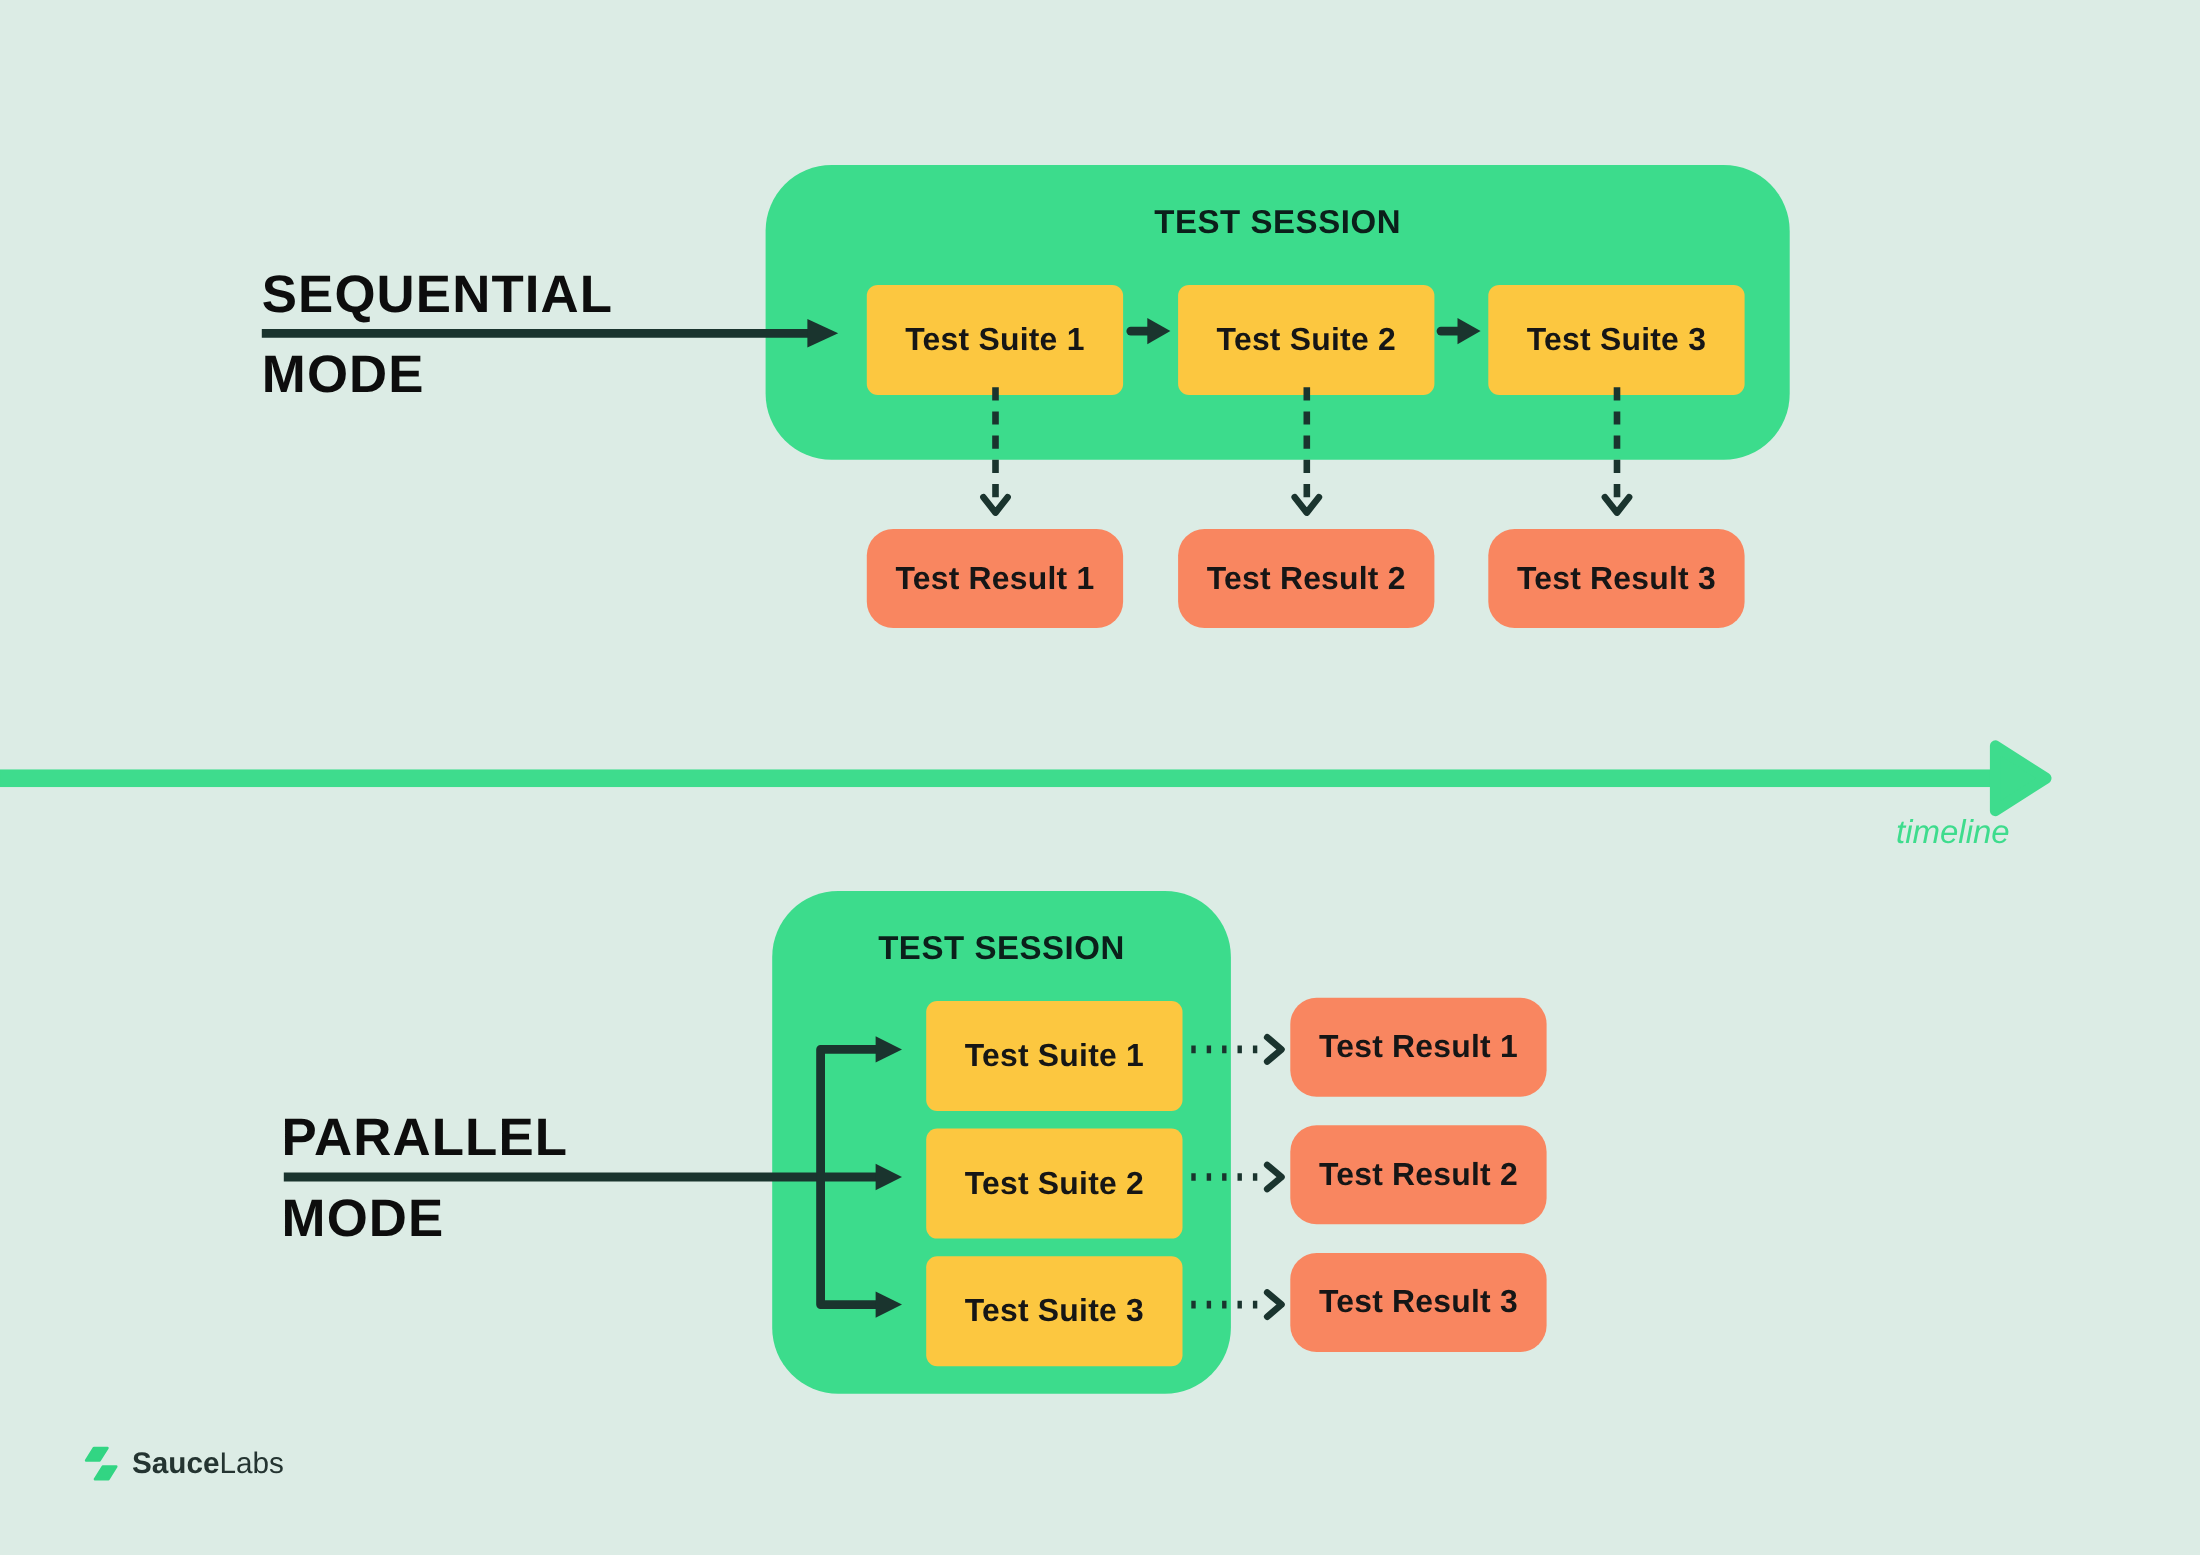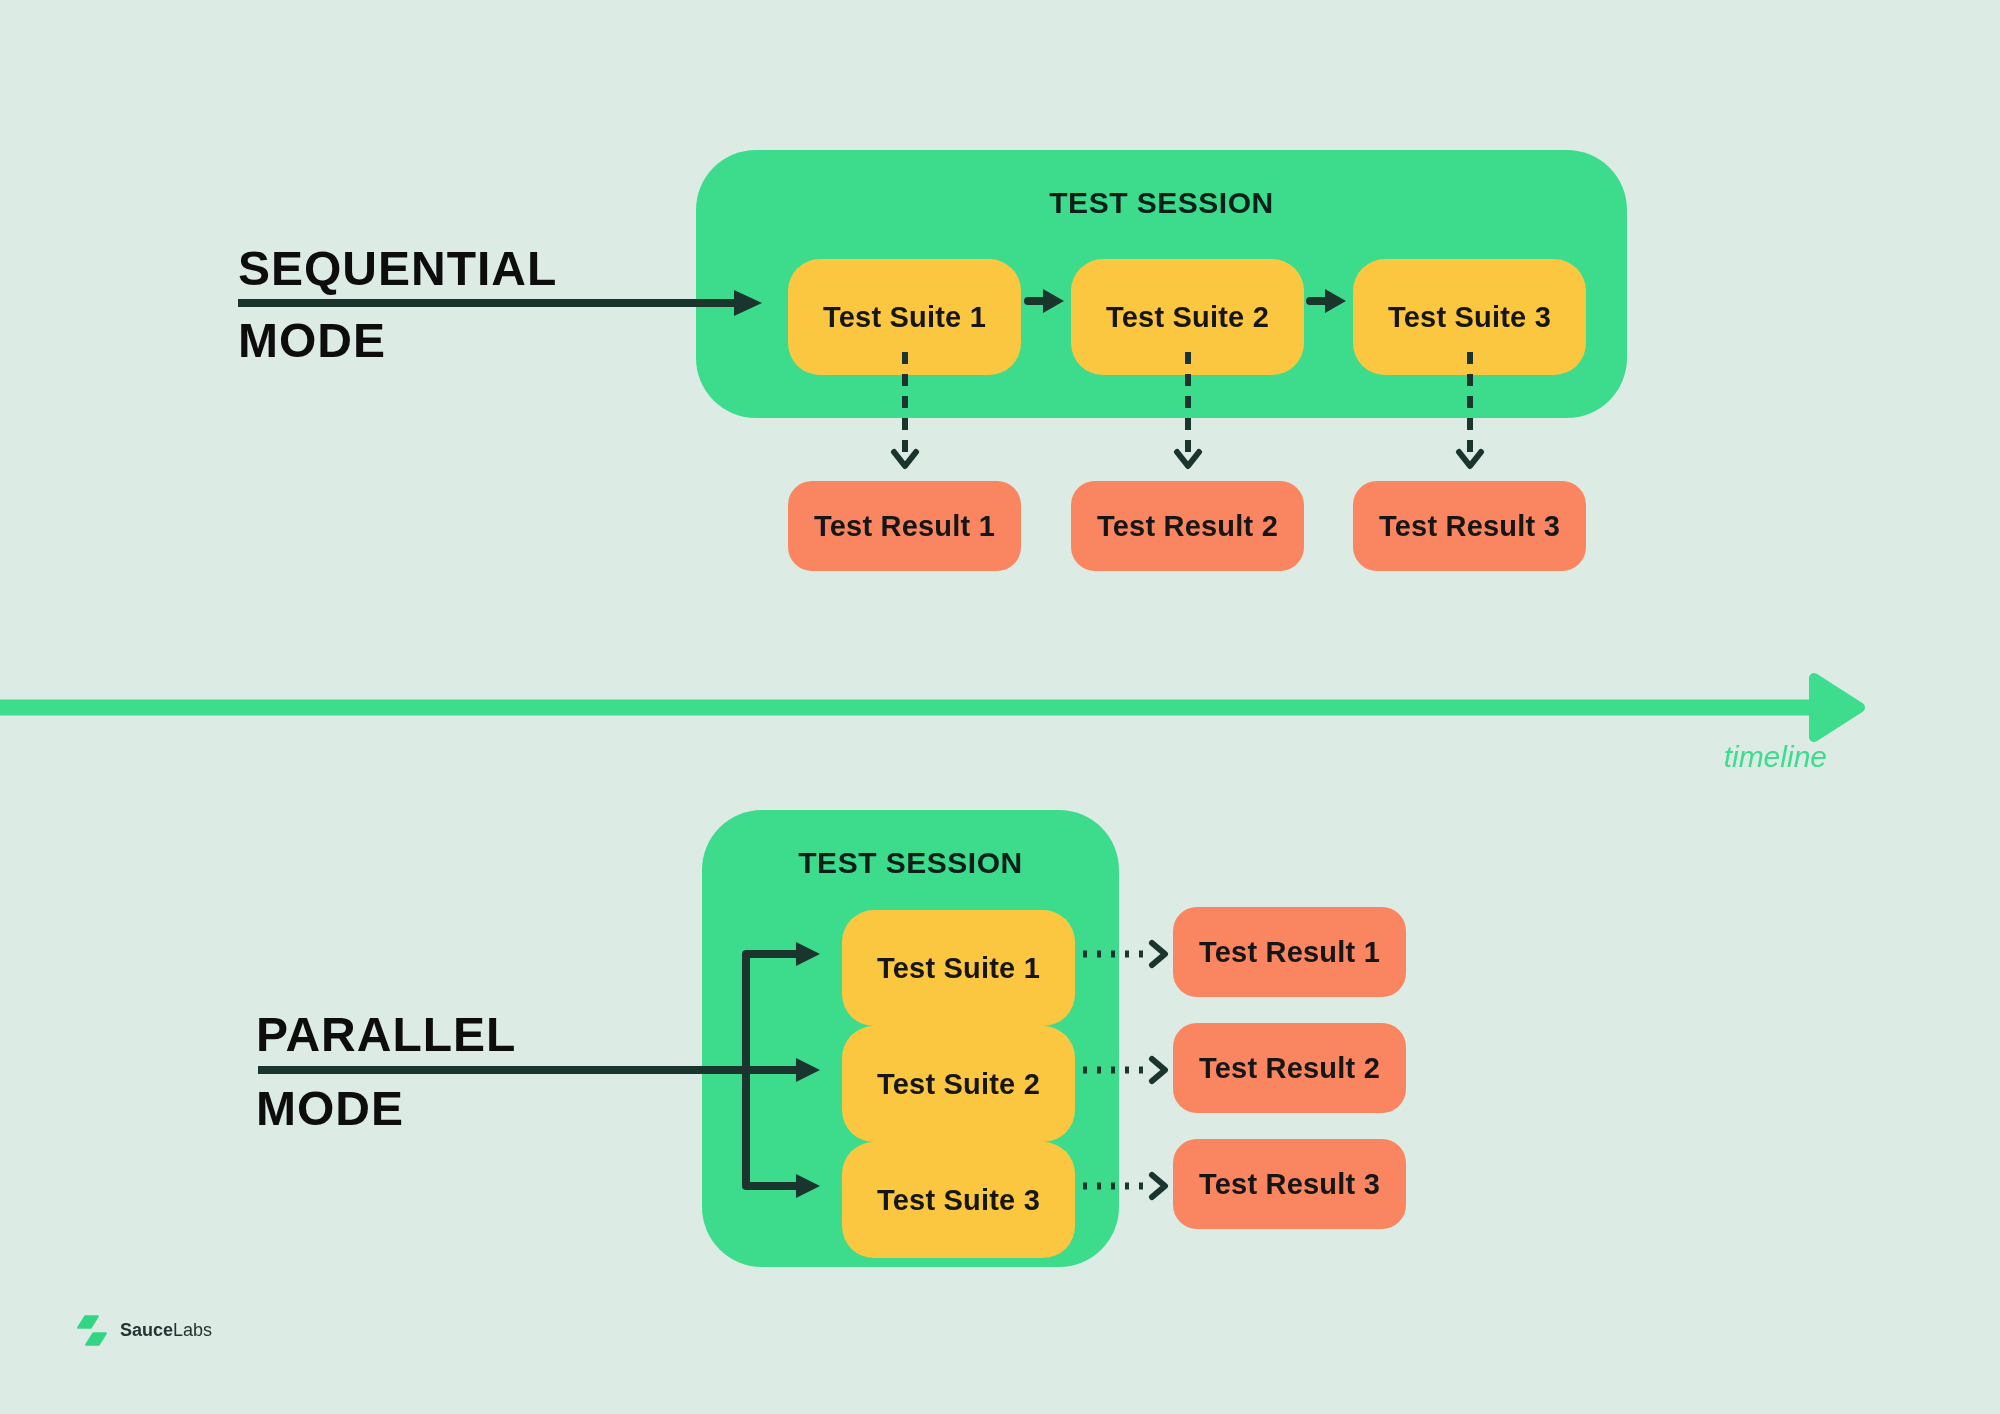--- a/index.html
+++ b/index.html
@@ -26,41 +26,41 @@
   }
   .session-box.top{left:696px;top:150px;width:931px;height:268px;}
   .session-box.bottom{left:702px;top:810px;width:417px;height:457px;}
   .session-title{
     position:absolute;text-align:center;
     font-size:30px;font-weight:700;letter-spacing:.5px;color:#0b1f1a;
   }
   .session-title.top{left:696px;top:186px;width:931px;}
   .session-title.bottom{left:702px;top:846px;width:417px;}
   .node{
-    position:absolute;width:233px;height:116px;border-radius:32px;
+    position:absolute;width:233px;height:100px;border-radius:10px;
     display:flex;align-items:center;justify-content:center;
     font-size:29px;font-weight:700;color:var(--box-text);letter-spacing:.2px;
   }
   .suite{background:var(--suite-yellow);}
   .result{background:var(--result-orange);border-radius:24px;height:90px;}
   .mode-label{
     position:absolute;text-align:left;color:var(--label-black);
     font-size:48px;font-weight:800;letter-spacing:1px;line-height:1.05;
   }
   .arrows{position:absolute;left:0;top:0;width:2000px;height:1414px;pointer-events:none;}
   .arrows .stroke{stroke:var(--line-dark);fill:none;}
   .arrows .fill{fill:var(--line-dark);stroke:none;}
   .arrows .tl-fill{fill:var(--timeline-green);stroke:var(--timeline-green);}
   .timeline-label{
     position:absolute;left:1627px;top:740px;width:200px;text-align:right;
     font-size:30px;font-style:italic;color:var(--timeline-green);font-weight:500;
   }
   .brand{
     position:absolute;left:75px;top:1313px;display:flex;align-items:center;gap:11px;
-    color:var(--logo-text);font-size:18px;
+    color:var(--logo-text);font-size:27px;
   }
   .brand .bold{font-weight:700;}
   .brand .light{font-weight:400;}
 </style>
 </head>
 <body>
 
 <div class="canvas">
 
   <div class="session-box top"></div>

